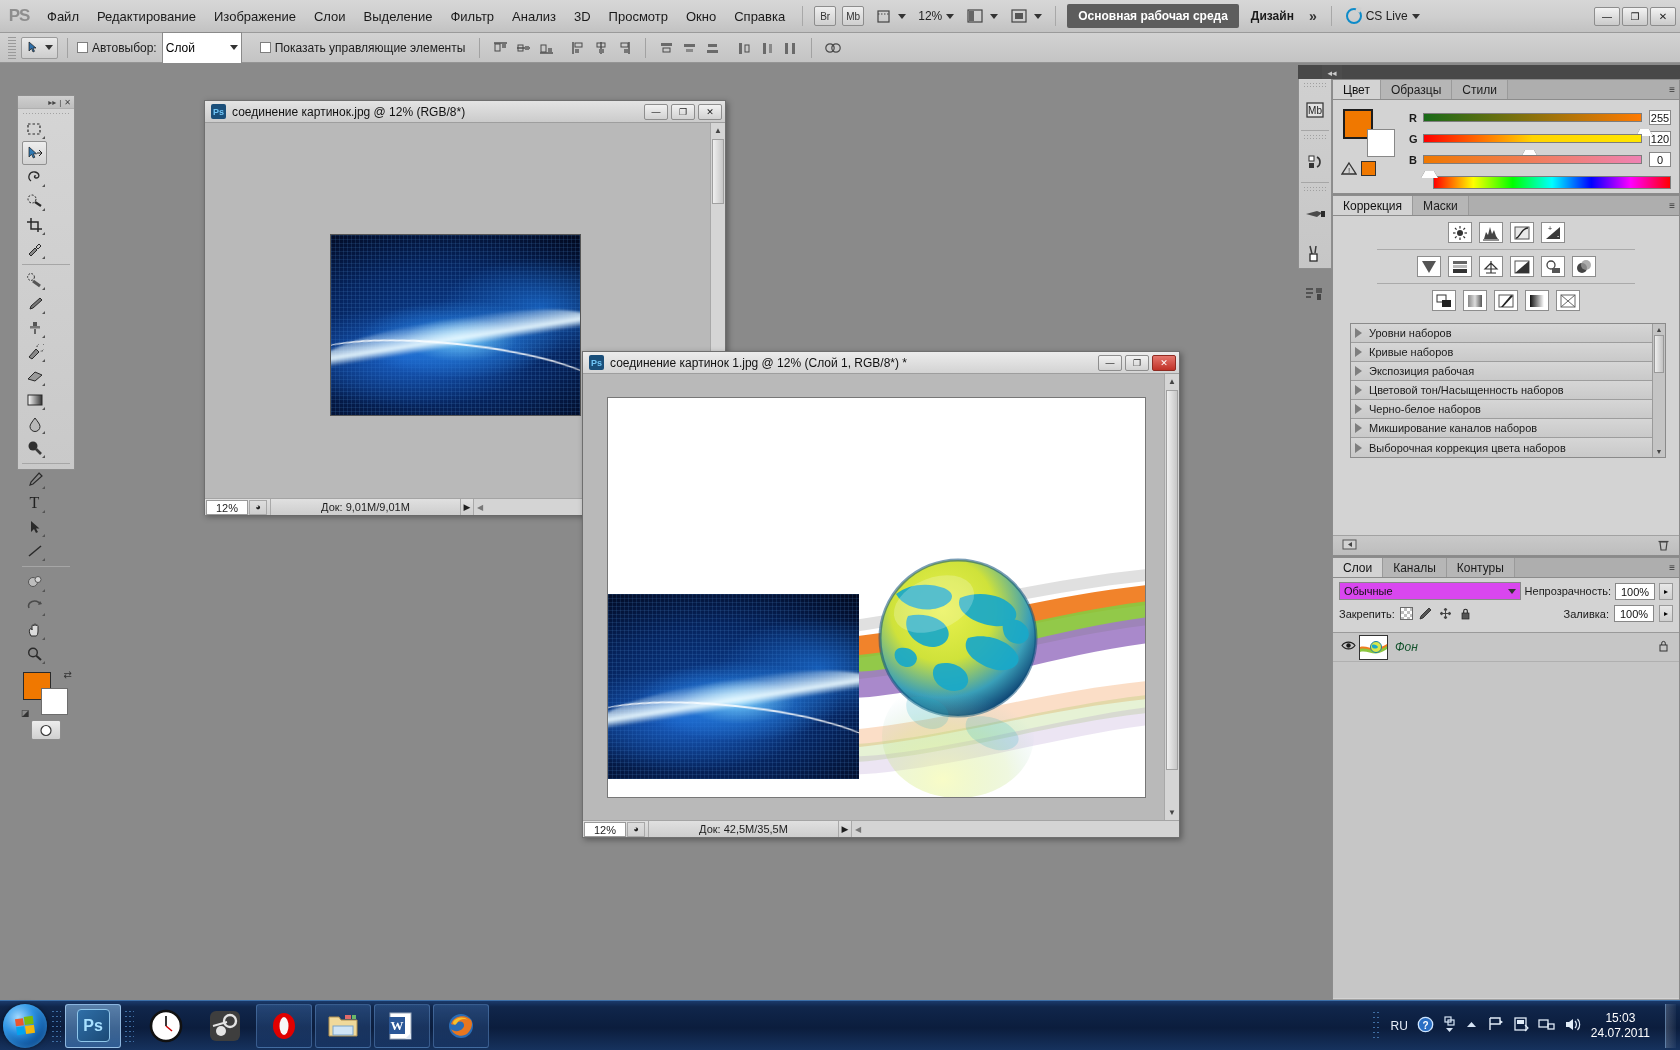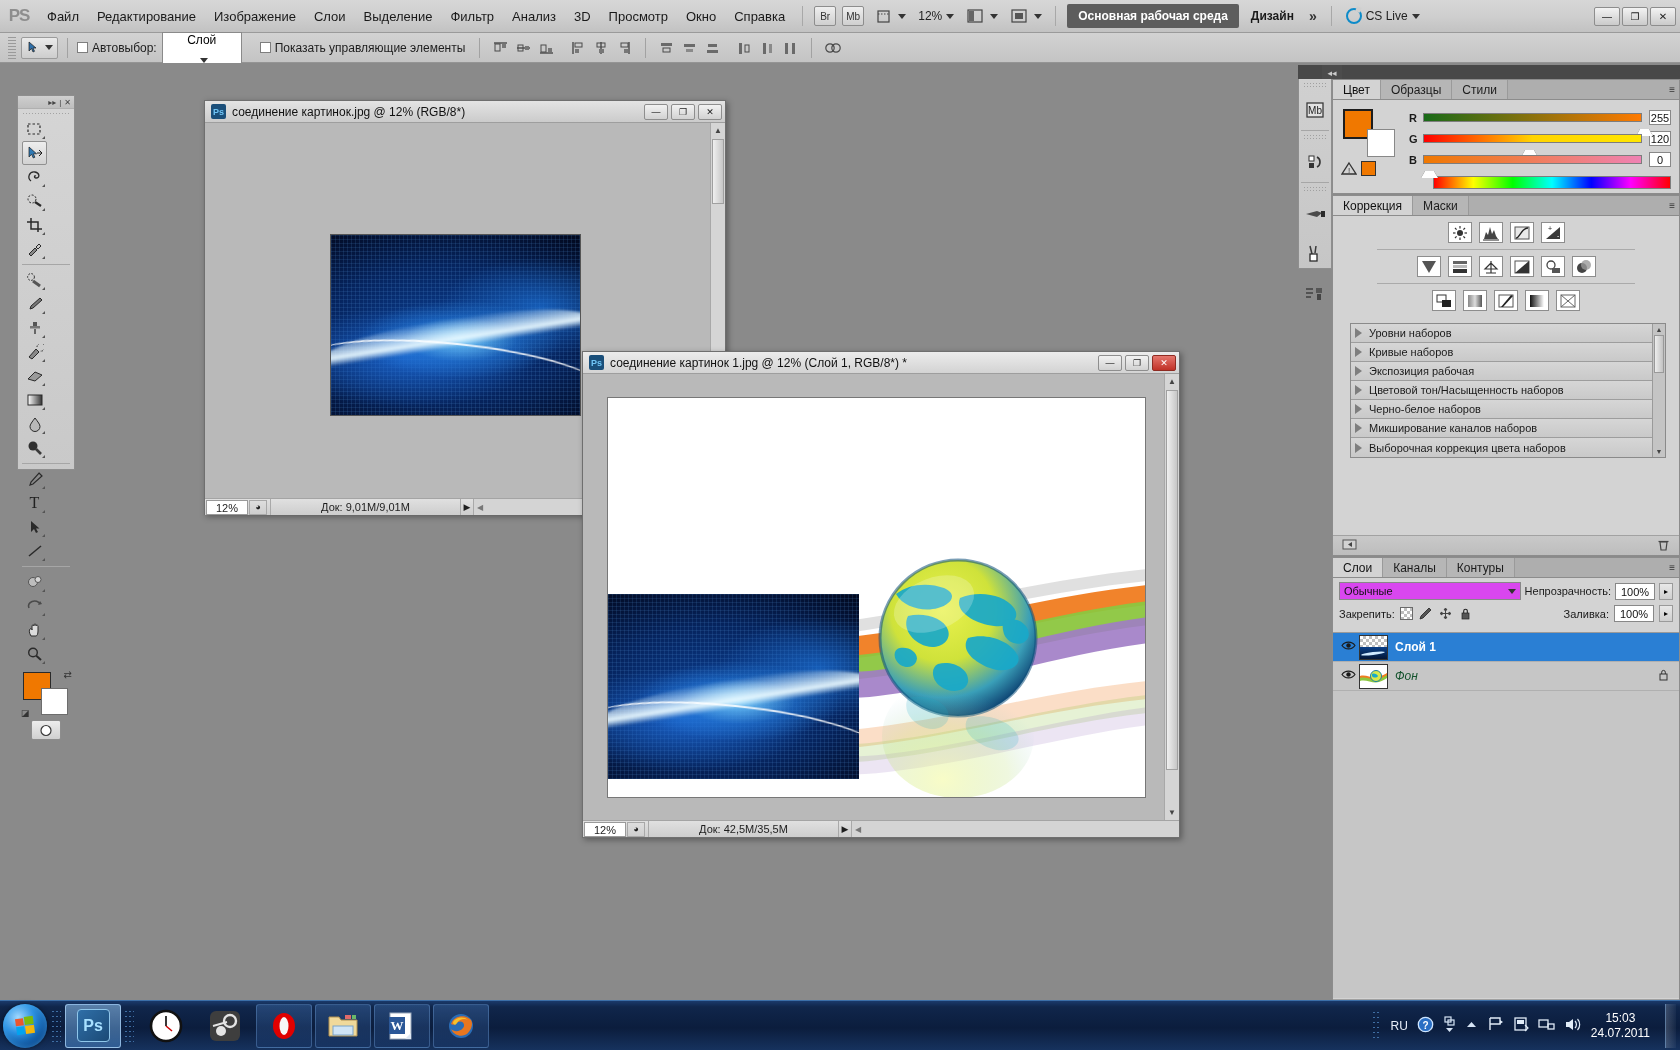--- a/index.html
+++ b/index.html
@@ -70,21 +70,21 @@
       margin-right:5px;}
   .ob-tool {
     display:flex;align-items:center; border:1px solid #9b9b9b; border-radius:2px;
     background:linear-gradient(to bottom,#eaeaea,#cdcdcd); padding:2px 4px; height:22px;
   }
   .ob-sep { width:1px;height:20px;background:#a2a2a2;margin:0 9px;}
   .chk { width:11px;height:11px;border:1px solid #7e7e7e;background:#fff;margin-right:4px;}
   .ob-label { font-size:12px;color:#1d1d1d; margin-right:5px; white-space:nowrap;}
   .ob-select {
     width:80px;height:32px;border:1px solid #8a8a8a;background:#fff;
-    display:flex;align-items:center;justify-content:space-between;padding:0 3px;font-size:12px;flex-direction:column;
+    display:flex;align-items:center;justify-content:space-between;padding:0 3px;font-size:12px;
   }
   .align-ico {
     width:21px;height:21px;display:flex;align-items:center;justify-content:center;margin:0 1px;
   }
 
   
   .toolbox {
     position:absolute; left:17px; top:95px; width:58px; height:375px;
     background:linear-gradient(to bottom,#d5d5d5,#c9c9c9);
     border:1px solid #8e8e8e;
@@ -1032,33 +1032,20 @@
         <svg width="13" height="13" viewBox="0 0 13 13">
             <rect x="3" y="6" width="7" height="6" fill="#555" stroke="#222" stroke-width=".7"></rect>
             <path d="M4.7,6 L4.7,4 A1.8 1.8 0 0 1 8.3,4 L8.3,6" fill="none" stroke="#222" stroke-width="1.1"></path>
           </svg>
       </div>
       <div class="lay-lbl" style="margin-left:auto">Заливка:</div>
       <div class="num-box">100%</div>
       <div class="arr-box">▸</div>
     </div>
     <div class="layer-list">
-      <div class="layer-item sel">
-        <div class="eye">
-          <svg width="15" height="11" viewBox="0 0 15 11">
-              <path d="M1,5.5 C4,1 11,1 14,5.5 C11,10 4,10 1,5.5Z" fill="none" stroke="#1a1a1a" stroke-width="1.1"></path>
-              <circle cx="7.5" cy="5.5" r="2.2" fill="#1a1a1a"></circle>
-            </svg>
-        </div>
-        <div class="thumb checker">
-          <div style="position:absolute;left:0;bottom:0;width:100%;height:48%;background:linear-gradient(to top,#031638,#0a3f86)"></div>
-          <div style="position:absolute;left:1px;bottom:4px;width:90%;height:3px;background:#cfe9ff;border-radius:50%;transform:rotate(-7deg)"></div>
-        </div>
-        <div class="layer-name">Слой 1</div>
-      </div>
       <div class="layer-item">
         <div class="eye">
           <svg width="15" height="11" viewBox="0 0 15 11">
               <path d="M1,5.5 C4,1 11,1 14,5.5 C11,10 4,10 1,5.5Z" fill="none" stroke="#1a1a1a" stroke-width="1.1"></path>
               <circle cx="7.5" cy="5.5" r="2.2" fill="#1a1a1a"></circle>
             </svg>
         </div>
         <div class="thumb" style="background:#fff">
           <svg width="27" height="23" viewBox="0 0 27 23">
               <path d="M0,11 C6,9 12,14 18,12 C22,11 25,9 27,8 L27,11 C25,12 22,14 18,15 C12,17 6,12 0,14Z" fill="#f07c20"></path>

